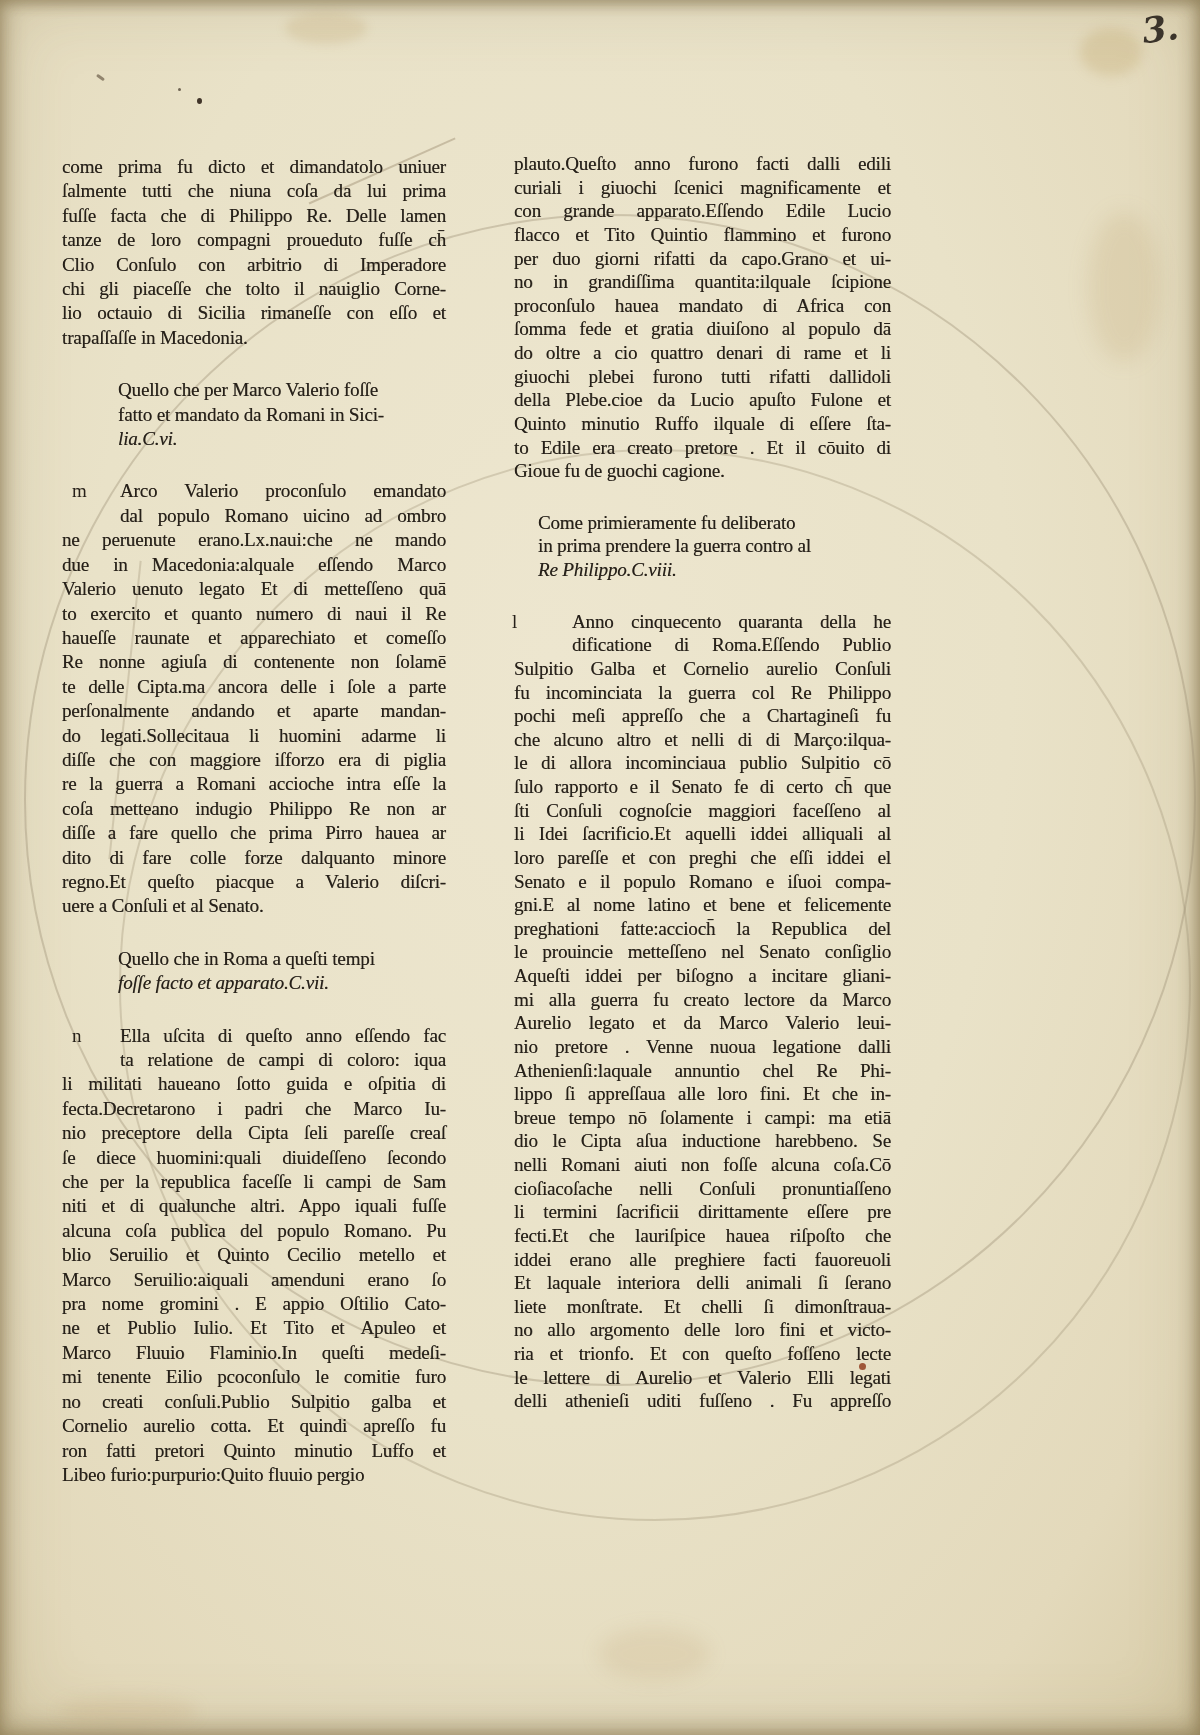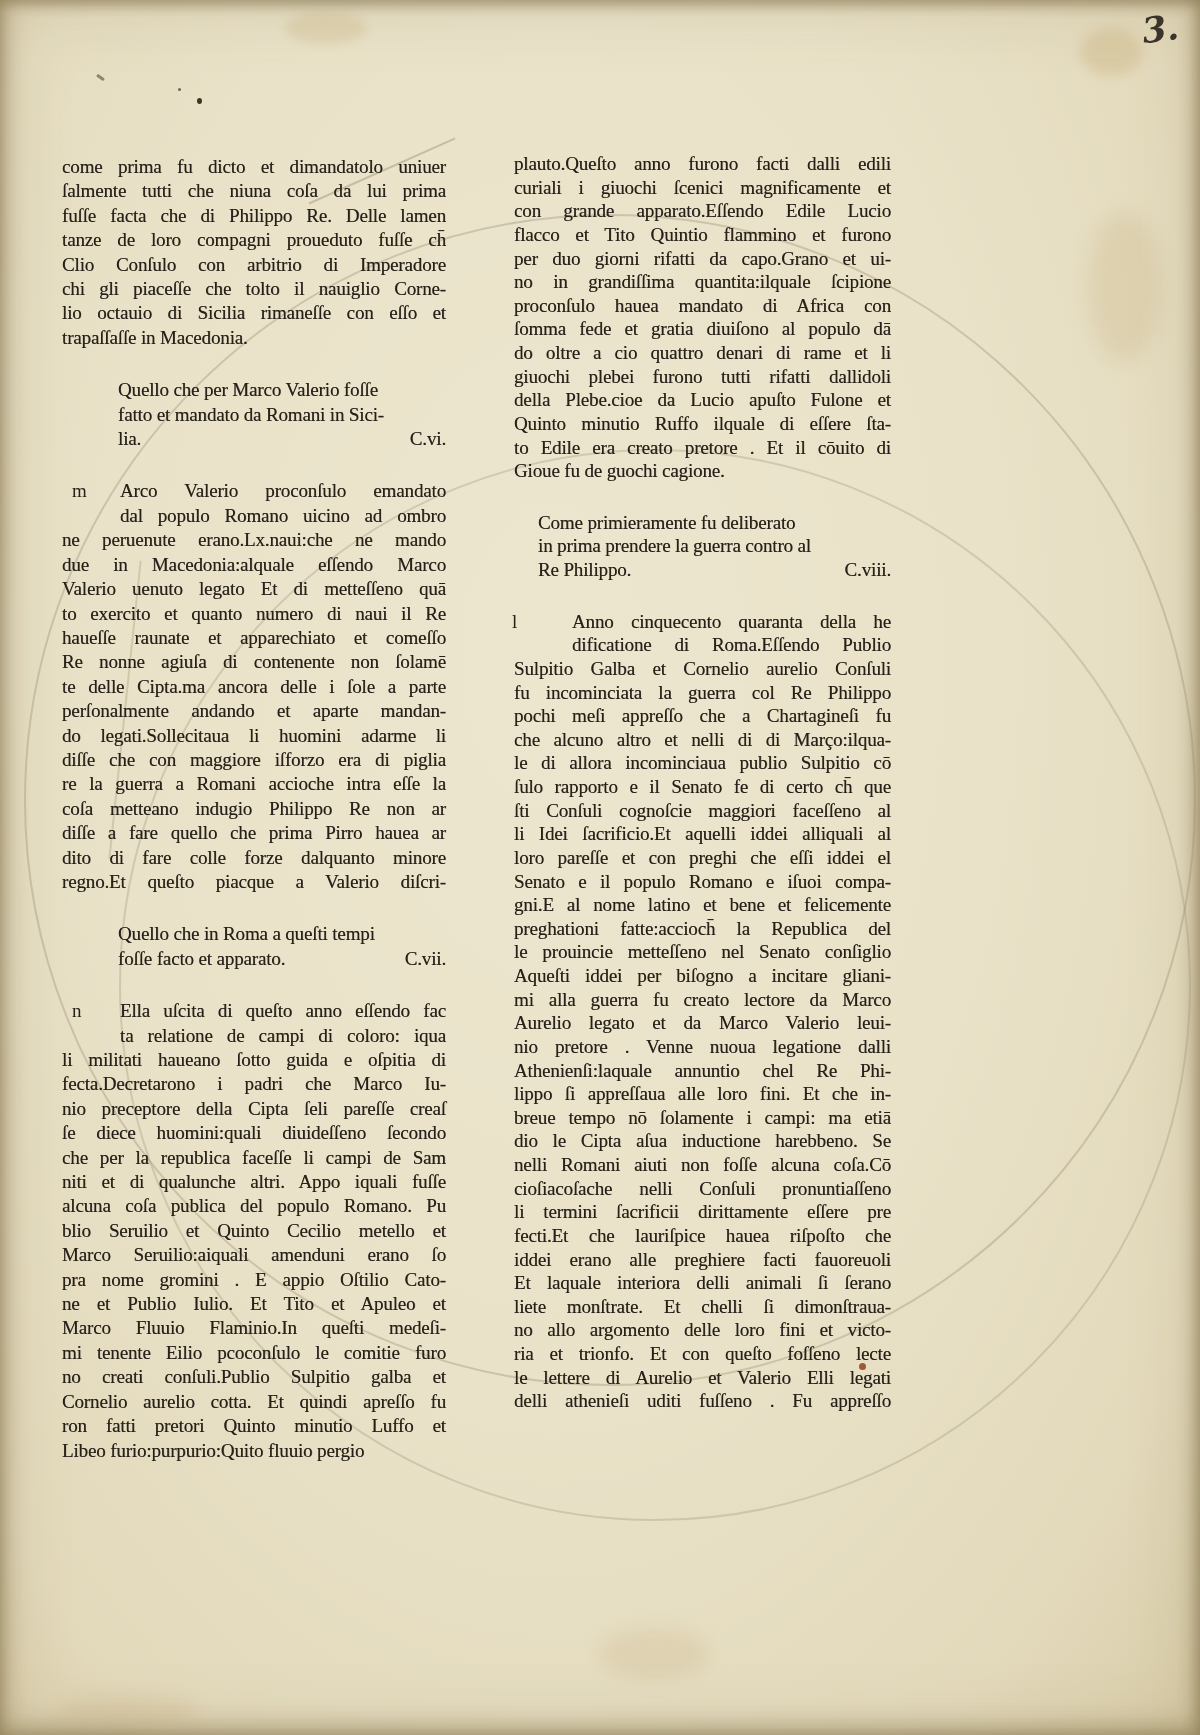--- a/index.html
+++ b/index.html
@@ -30,21 +30,21 @@
   .block + .block{margin-top:28px;}
   .line{
     text-align:justify;text-align-last:justify;
     text-shadow:0.3px 0.3px 0.35px rgba(38,32,25,.55);
   }
   .line.noj{text-align:center;text-align-last:left;}
   .line.ind{padding-left:58px;}
   .heading{padding-left:56px;}
   .col-right .heading{padding-left:24px;}
   .heading .line{text-align:left;text-align-last:left;}
-  .heading .last-flex{display:flex;justify-content:space-between;}
+  .heading .last-flex{display:flex;justify-content:flex-start;font-style:italic;}
   .guide{position:absolute;left:10px;top:1px;}
   .col-right .guide{left:-2px;}
   
   .folio{
     position:absolute;left:1142px;top:8px;
     font-family:"DejaVu Serif",serif;
     font-style:italic;font-weight:700;font-size:35px;
     color:#3b342b;transform:rotate(-7deg);
   }
   
@@ -118,20 +118,21 @@
         <div class="line">Re nonne agiuſa di contenente non ſolamē</div>
         <div class="line">te delle Cipta.ma ancora delle i ſole a parte</div>
         <div class="line">perſonalmente andando et aparte mandan-</div>
         <div class="line">do legati.Sollecitaua li huomini adarme li</div>
         <div class="line">diſſe che con maggiore iſforzo era di piglia</div>
         <div class="line">re la guerra a Romani accioche intra eſſe la</div>
         <div class="line">coſa metteano indugio Philippo Re non ar</div>
         <div class="line">diſſe a fare quello che prima Pirro hauea ar</div>
         <div class="line">dito di fare colle forze dalquanto minore</div>
         <div class="line">regno.Et queſto piacque a Valerio diſcri-</div>
+        <div class="line noj">uere a Conſuli et al Senato.</div>
       </div>
       <div class="block heading">
         <div class="line">Quello che in Roma a queſti tempi</div>
         <div class="line last-flex">
           <span>foſſe facto et apparato.</span>
           <span class="chap">C.vii.</span>
         </div>
       </div>
       <div class="block paragraph">
         <span class="guide">n</span>

